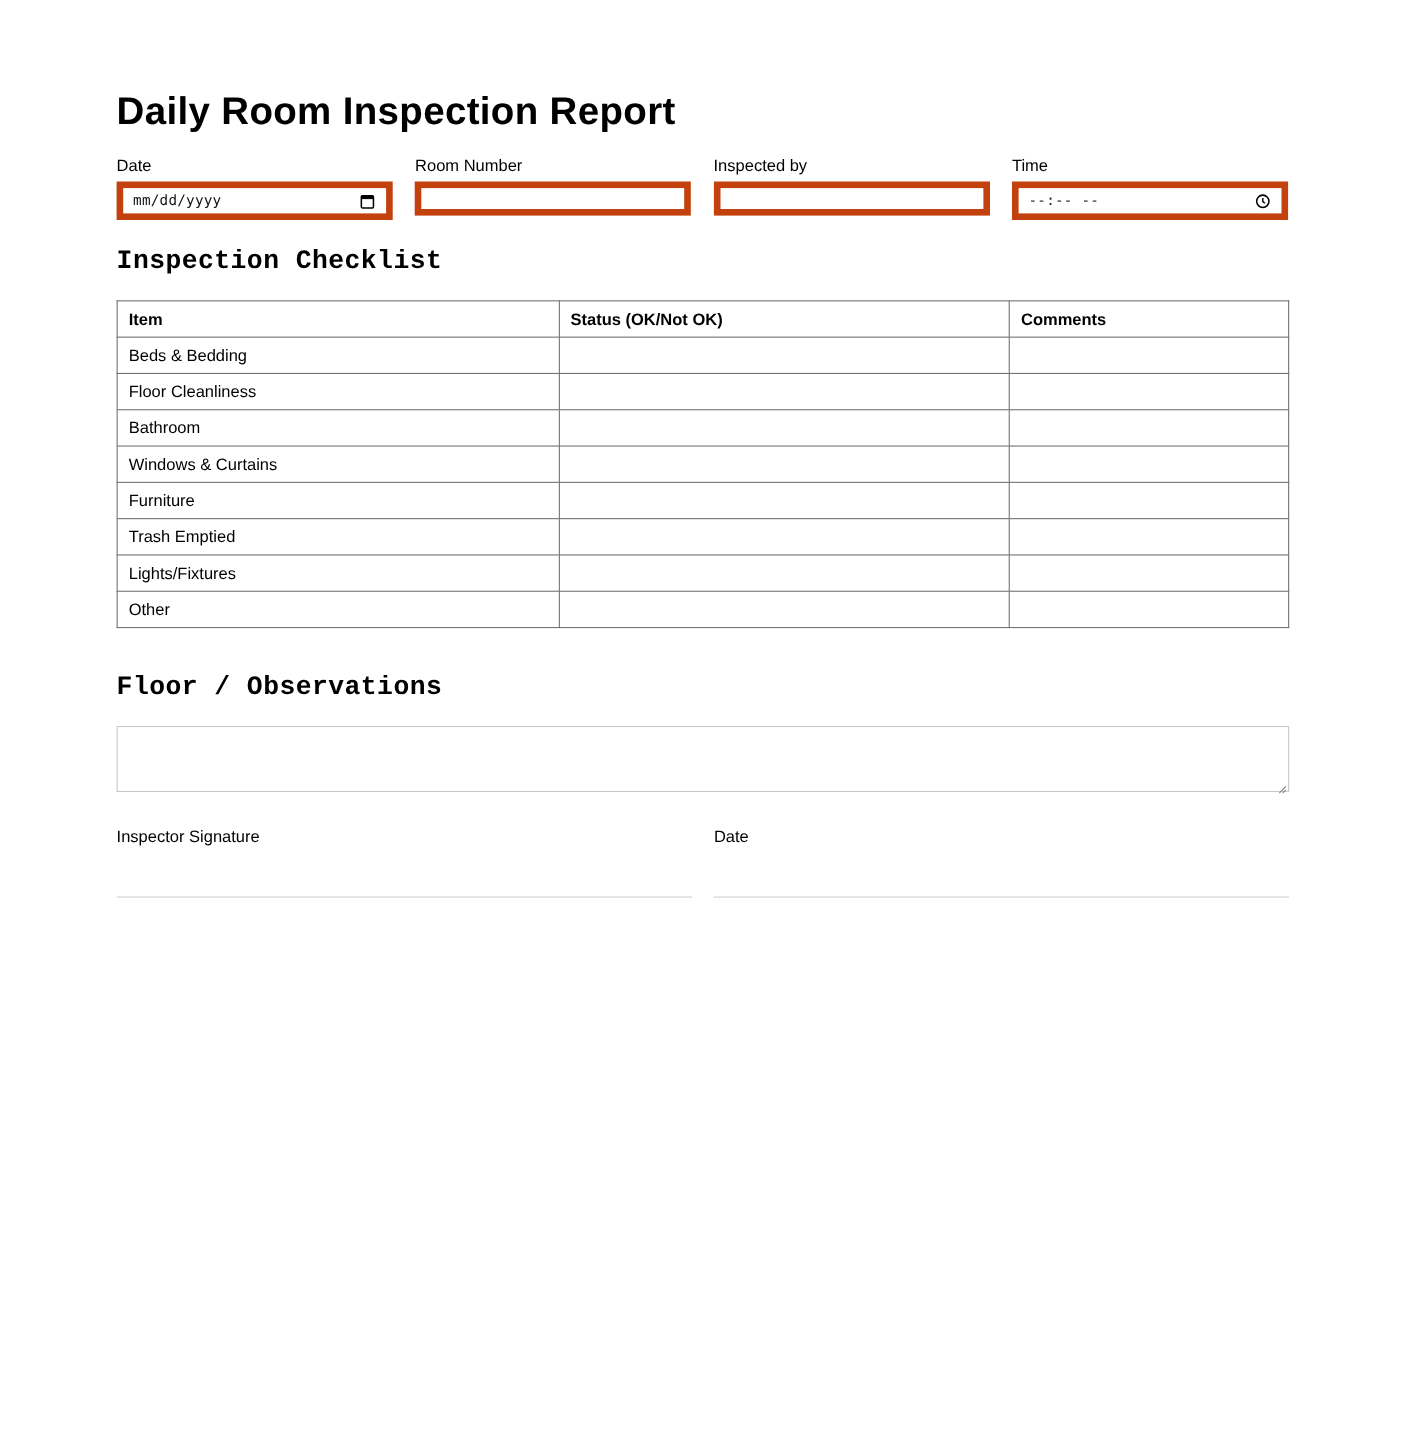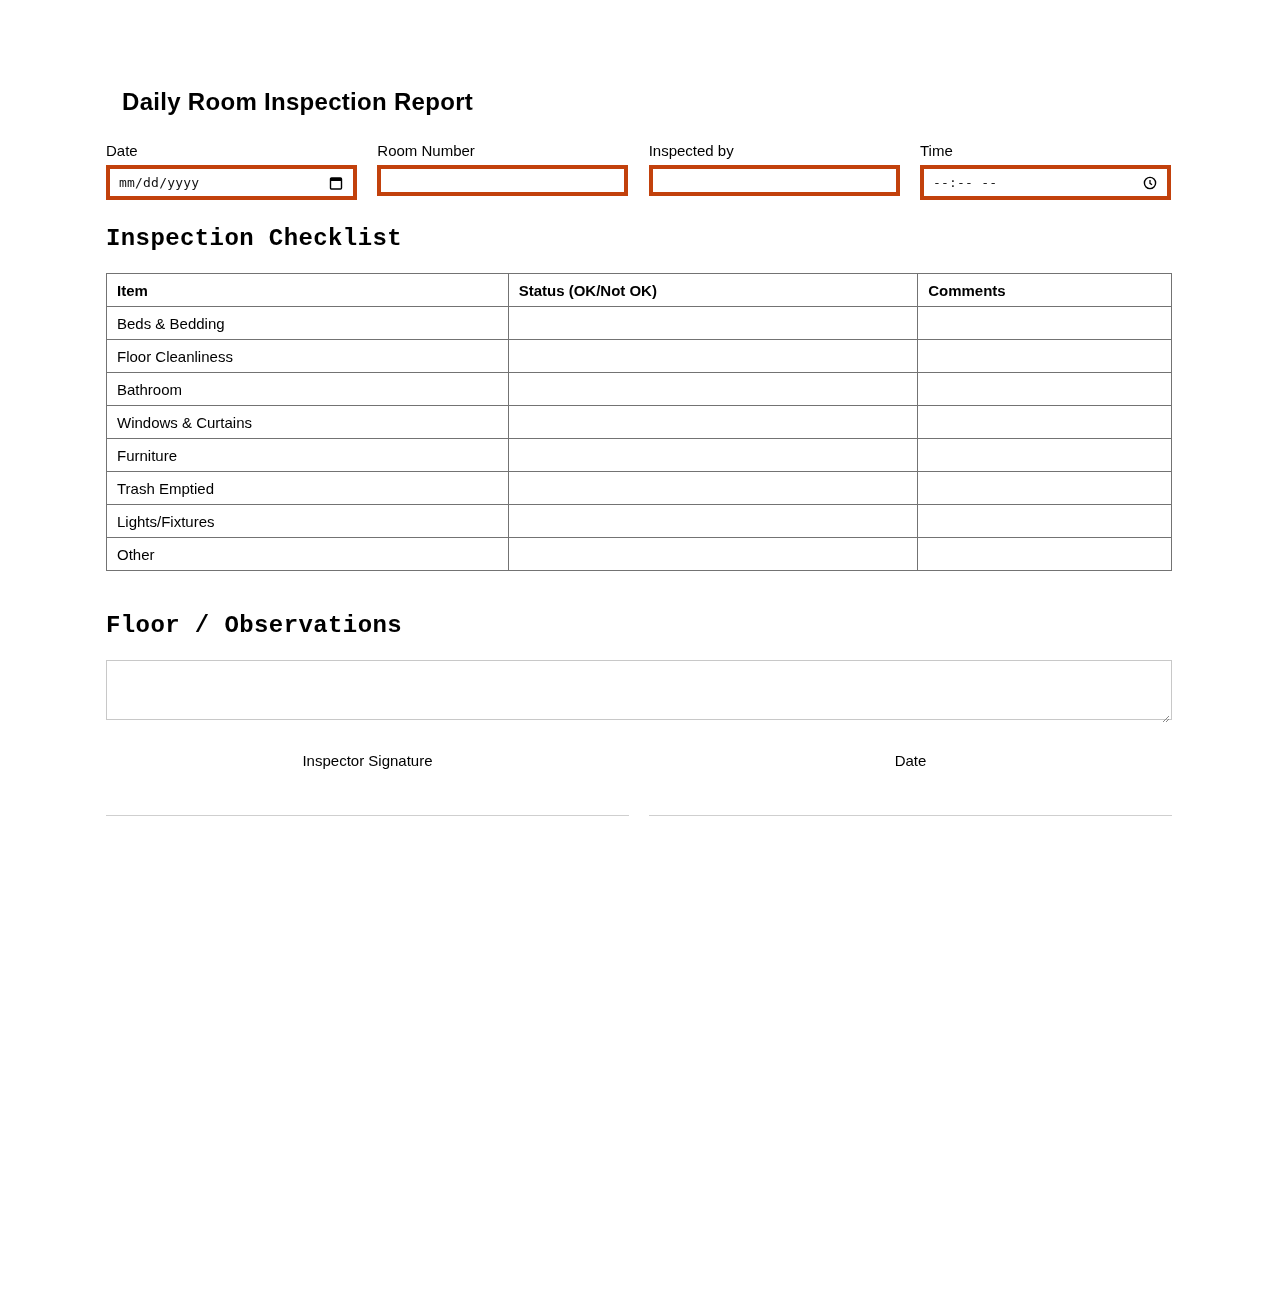--- a/index.html
+++ b/index.html
@@ -4,31 +4,31 @@
   <style>
     html, body { margin: 0; padding: 0; background: #ffffff; }
     body {
       width: 1278px; height: 1300px;
       font-family: "Liberation Sans", sans-serif;
       color: #000;
       position: relative;
     }
     .page { position: absolute; left: 106px; top: 0; width: 1066px; }
     h1 {
-      margin: 0; position: absolute; top: 84px; left: 16px;
-      font-size: 24px; font-weight: bold; letter-spacing: 0.3px; line-height: 36px;
+      margin: 0; position: absolute; top: 84px; left: 0;
+      font-size: 35px; font-weight: bold; letter-spacing: 0.3px; line-height: 36px;
     }
     .header-grid {
       position: absolute; top: 142px; left: 0; width: 1066px;
       display: grid; grid-template-columns: repeat(4, 251px); column-gap: 20.33px;
     }
     .field label { display: block; font-size: 15px; line-height: 17px; margin-bottom: 6px; }
     .input {
       box-sizing: border-box; width: 100%; height: 31px;
-      border: 4px solid #c2410c; background: #fff; position: relative;
+      border: 6px solid #c2410c; background: #fff; position: relative;
       display: flex; align-items: center;
     }
     .input.tall { height: 35px; }
     .input .ph {
       font-family: "DejaVu Sans Mono", monospace; font-size: 13px; color: #111;
       padding-left: 9px; letter-spacing: 0.2px;
     }
     .input .ph.dim { color: #222; }
     .input .ico { position: absolute; right: 10px; top: 50%; transform: translateY(-50%); width: 14px; height: 14px; }
     h2 {
@@ -46,21 +46,21 @@
       padding: 0 10px; text-align: left; vertical-align: middle;
     }
     th { font-weight: bold; }
     col.c1 { width: 402px; } col.c2 { width: 410px; } col.c3 { width: 254px; }
     .notes {
       position: absolute; top: 660px; left: 0; width: 1066px; height: 60px;
       box-sizing: border-box; border: 1px solid #c8c8c8; background: #fff;
     }
     .resize { position: absolute; right: 1px; bottom: 1px; width: 9px; height: 9px; }
     .sig-row { position: absolute; top: 752px; left: 0; width: 1066px; display: flex; justify-content: space-between; }
-    .sig { width: 523px; text-align: center; }
+    .sig { width: 523px; }
     .sig label { display: block; font-size: 15px; line-height: 17px; }
     .sig .line { margin-top: 46px; border-bottom: 1px solid #cfcfcf; height: 0; }
   </style>
 </head>
 <body>
 
 <div class="page">
   <h1>Daily Room Inspection Report</h1>
 
   <div class="header-grid">

